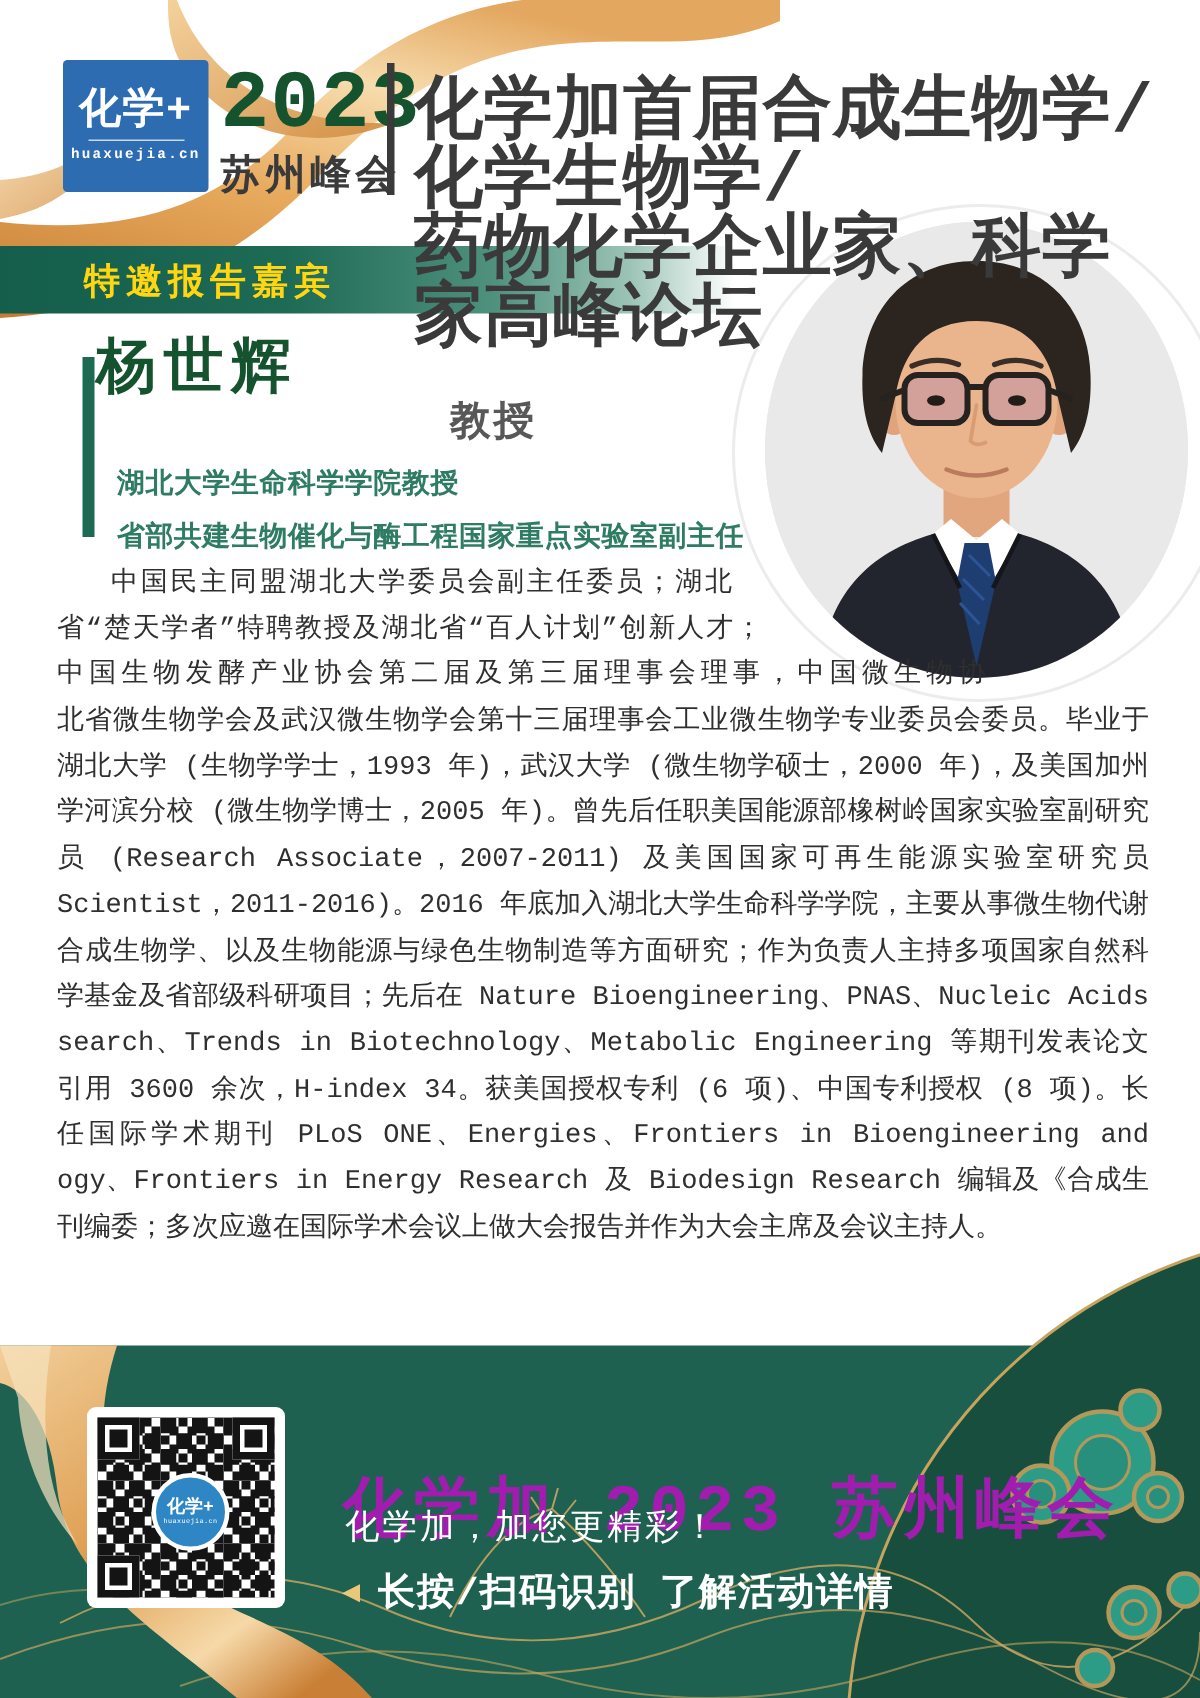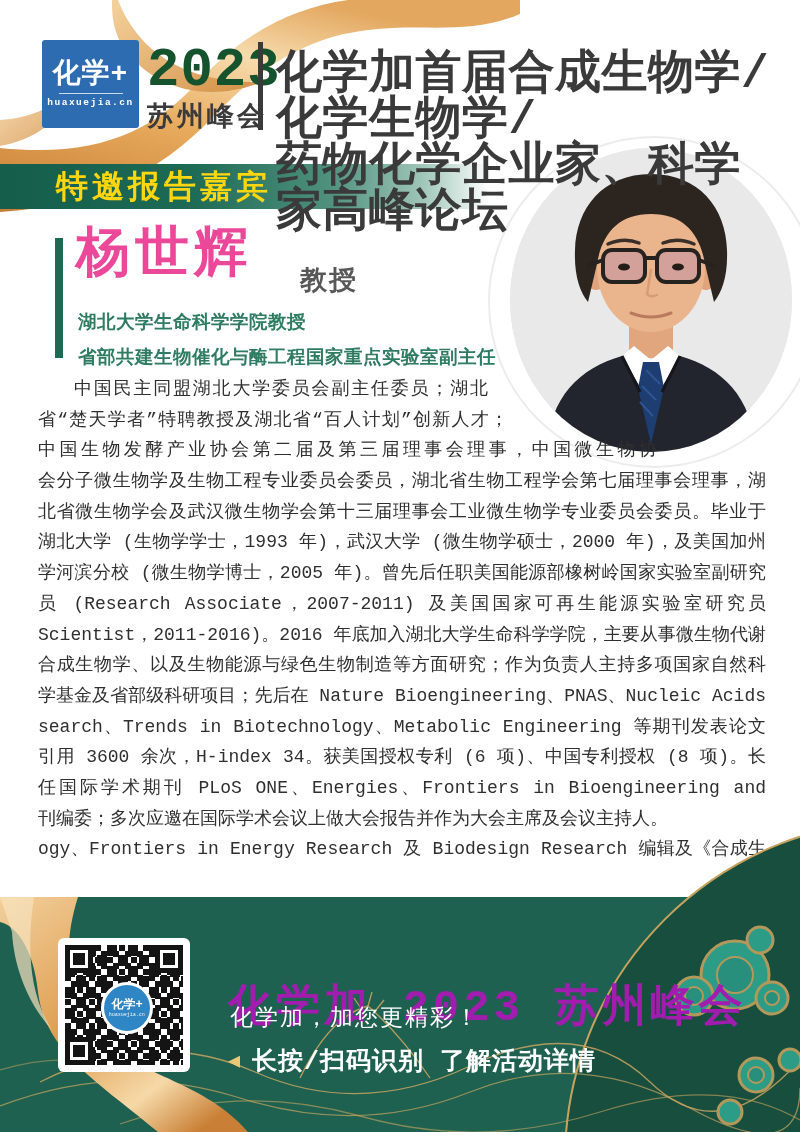--- a/index.html
+++ b/index.html
@@ -16,25 +16,25 @@
   .logo-domain{color:#fff;font-size:9.5px;letter-spacing:1.5px;font-weight:600;}
   .year{left:147px;top:40px;font-size:54px;font-weight:900;color:#14532d;letter-spacing:1px;z-index:3;}
   .city{left:147px;top:98px;font-size:27px;font-weight:800;color:#3a3a3a;letter-spacing:3px;z-index:3;}
   .hdr-divider{left:258px;top:42px;width:5px;height:88px;background:#3a3a3a;z-index:3;}
   .title{left:276px;top:52px;width:510px;font-size:46px;line-height:46px;font-weight:900;
          color:#3a3a3a;letter-spacing:0.5px;z-index:3;}
 
   
   .badge{left:0;top:164px;width:500px;height:45px;display:flex;align-items:center;
          background:linear-gradient(90deg,#145e4b 0%,#1d6a55 38%,#4f917d 66%,#9cc4b6 84%,rgba(255,255,255,0) 98%);}
-  .badge span{margin-left:56px;color:#ffd60f;font-size:32px;font-weight:800;letter-spacing:4px;}
+  .badge span{margin-left:56px;color:#ffd60f;font-size:24px;font-weight:800;letter-spacing:4px;}
 
   
   .name-bar{left:55px;top:238px;width:8px;height:120px;background:#1c6a52;}
-  .name{left:76px;top:216px;font-size:54px;font-weight:900;color:#ec4899;letter-spacing:5px;}
+  .name{left:64px;top:216px;font-size:40px;font-weight:900;color:#14532d;letter-spacing:5px;}
   .prof{left:300px;top:262px;font-size:27px;font-weight:700;color:#585858;letter-spacing:2px;}
   .affil{left:78px;font-size:18.5px;font-weight:600;color:#2e7c61;letter-spacing:0.5px;}
   .affil1{top:309px;} .affil2{top:344px;}
 
   
   .photo-ring{left:488px;top:136px;width:328px;height:328px;border:2px solid #ececec;border-radius:50%;}
   .photo{left:510px;top:148px;width:282px;height:304px;border-radius:50%;overflow:hidden;background:#e9e9e9;}
 
   
   .bio{left:38px;top:374px;width:728px;color:#2f2f2f;font-size:18px;font-weight:500;}
@@ -136,33 +136,32 @@
       <path d="M133,214 L149,214 L154,240 L141,296 L128,240 Z" fill="#1e3e72"></path>
       <path d="M136,222 L150,236 M132,238 L146,252 M130,254 L143,268" stroke="#2d5596" stroke-width="2"></path>
       <path d="M112,208 L130,244 M170,208 L152,244" stroke="#15161c" stroke-width="3"></path>
     </svg>
   </div>
 
   <div class="abs bio">
     <div class="bio-line wrap1">中国民主同盟湖北大学委员会副主任委员；湖北</div>
     <div class="bio-line wrap2">省“楚天学者”特聘教授及湖北省“百人计划”创新人才；</div>
     <div class="bio-line wrap3">中国生物发酵产业协会第二届及第三届理事会理事，中国微生物协</div>
-    <div class="bio-line">会分子微生物学及生物工程专业委员会委员，湖北省生物工程学会第七届理事会理事，湖</div>
     <div class="bio-line">北省微生物学会及武汉微生物学会第十三届理事会工业微生物学专业委员会委员。毕业于</div>
     <div class="bio-line">湖北大学 (生物学学士，1993 年)，武汉大学 (微生物学硕士，2000 年)，及美国加州大</div>
     <div class="bio-line">学河滨分校 (微生物学博士，2005 年)。曾先后任职美国能源部橡树岭国家实验室副研究</div>
     <div class="bio-line">员 (Research Associate，2007-2011) 及美国国家可再生能源实验室研究员 (Staff</div>
     <div class="bio-line">Scientist，2011-2016)。2016 年底加入湖北大学生命科学学院，主要从事微生物代谢工程、</div>
     <div class="bio-line">合成生物学、以及生物能源与绿色生物制造等方面研究；作为负责人主持多项国家自然科</div>
     <div class="bio-line">学基金及省部级科研项目；先后在 Nature Bioengineering、PNAS、Nucleic Acids Re-</div>
     <div class="bio-line">search、Trends in Biotechnology、Metabolic Engineering 等期刊发表论文 80 多篇，</div>
     <div class="bio-line">引用 3600 余次，H-index 34。获美国授权专利 (6 项)、中国专利授权 (8 项)。长期担</div>
     <div class="bio-line">任国际学术期刊 PLoS ONE、Energies、Frontiers in Bioengineering and Biotechnol-</div>
+    <div class="bio-line">ogy、Frontiers in Energy Research 及 Biodesign Research 编辑及《合成生物学》期</div>
     <div class="bio-line last">刊编委；多次应邀在国际学术会议上做大会报告并作为大会主席及会议主持人。</div>
-    <div class="bio-line">ogy、Frontiers in Energy Research 及 Biodesign Research 编辑及《合成生物学》期</div>
   </div>
 
   <svg class="abs footer-svg" viewBox="0 0 800 312">
     <rect x="0" y="77" width="800" height="235" fill="#1e6150"></rect>
     <circle cx="905" cy="340" r="340" fill="#174e3e" stroke="#c7a35e" stroke-width="2"></circle>
     <g stroke="#c9a55f" fill="none" stroke-width="1.3">
       <path d="M40,262 Q150,206 255,252 T470,246 T650,262 T800,240" opacity="0.85"></path>
       <path d="M0,286 Q120,240 240,278 T470,272 T690,288 T800,268" opacity="0.7"></path>
       <path d="M120,304 Q240,262 360,296 T600,292 T800,300" opacity="0.6"></path>
       <path d="M300,258 Q330,196 368,186 Q400,214 430,258" opacity="0.9"></path>

